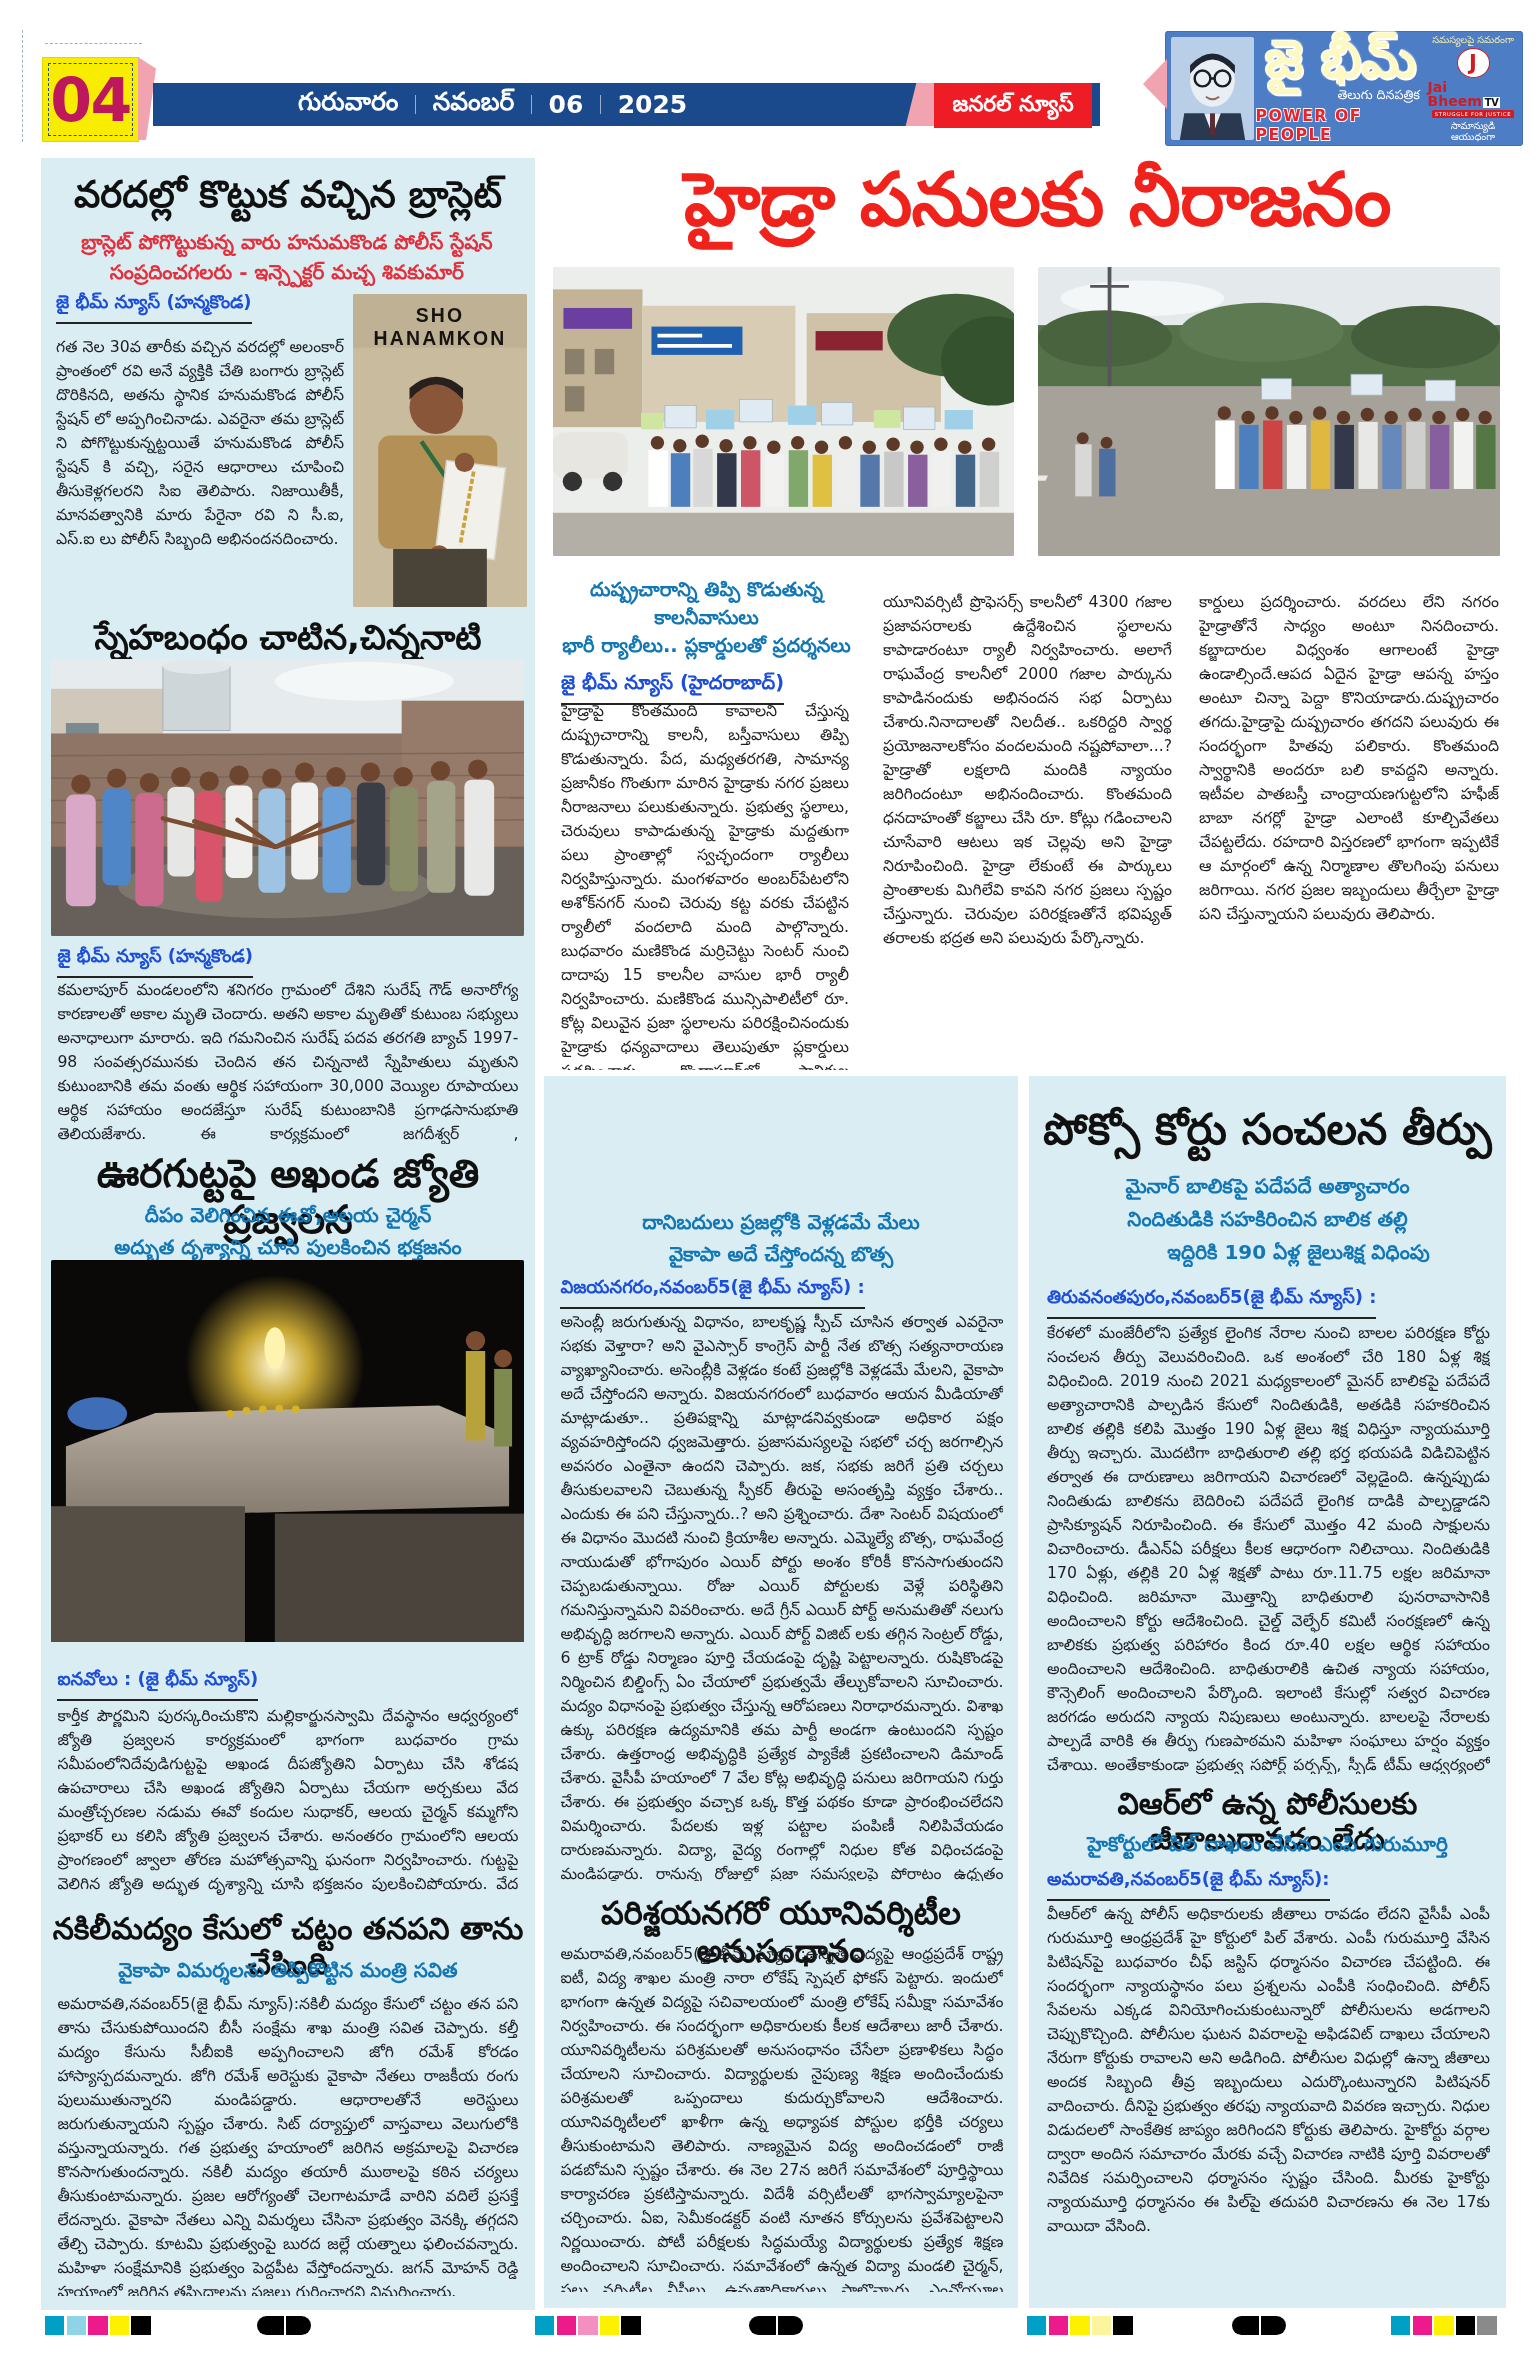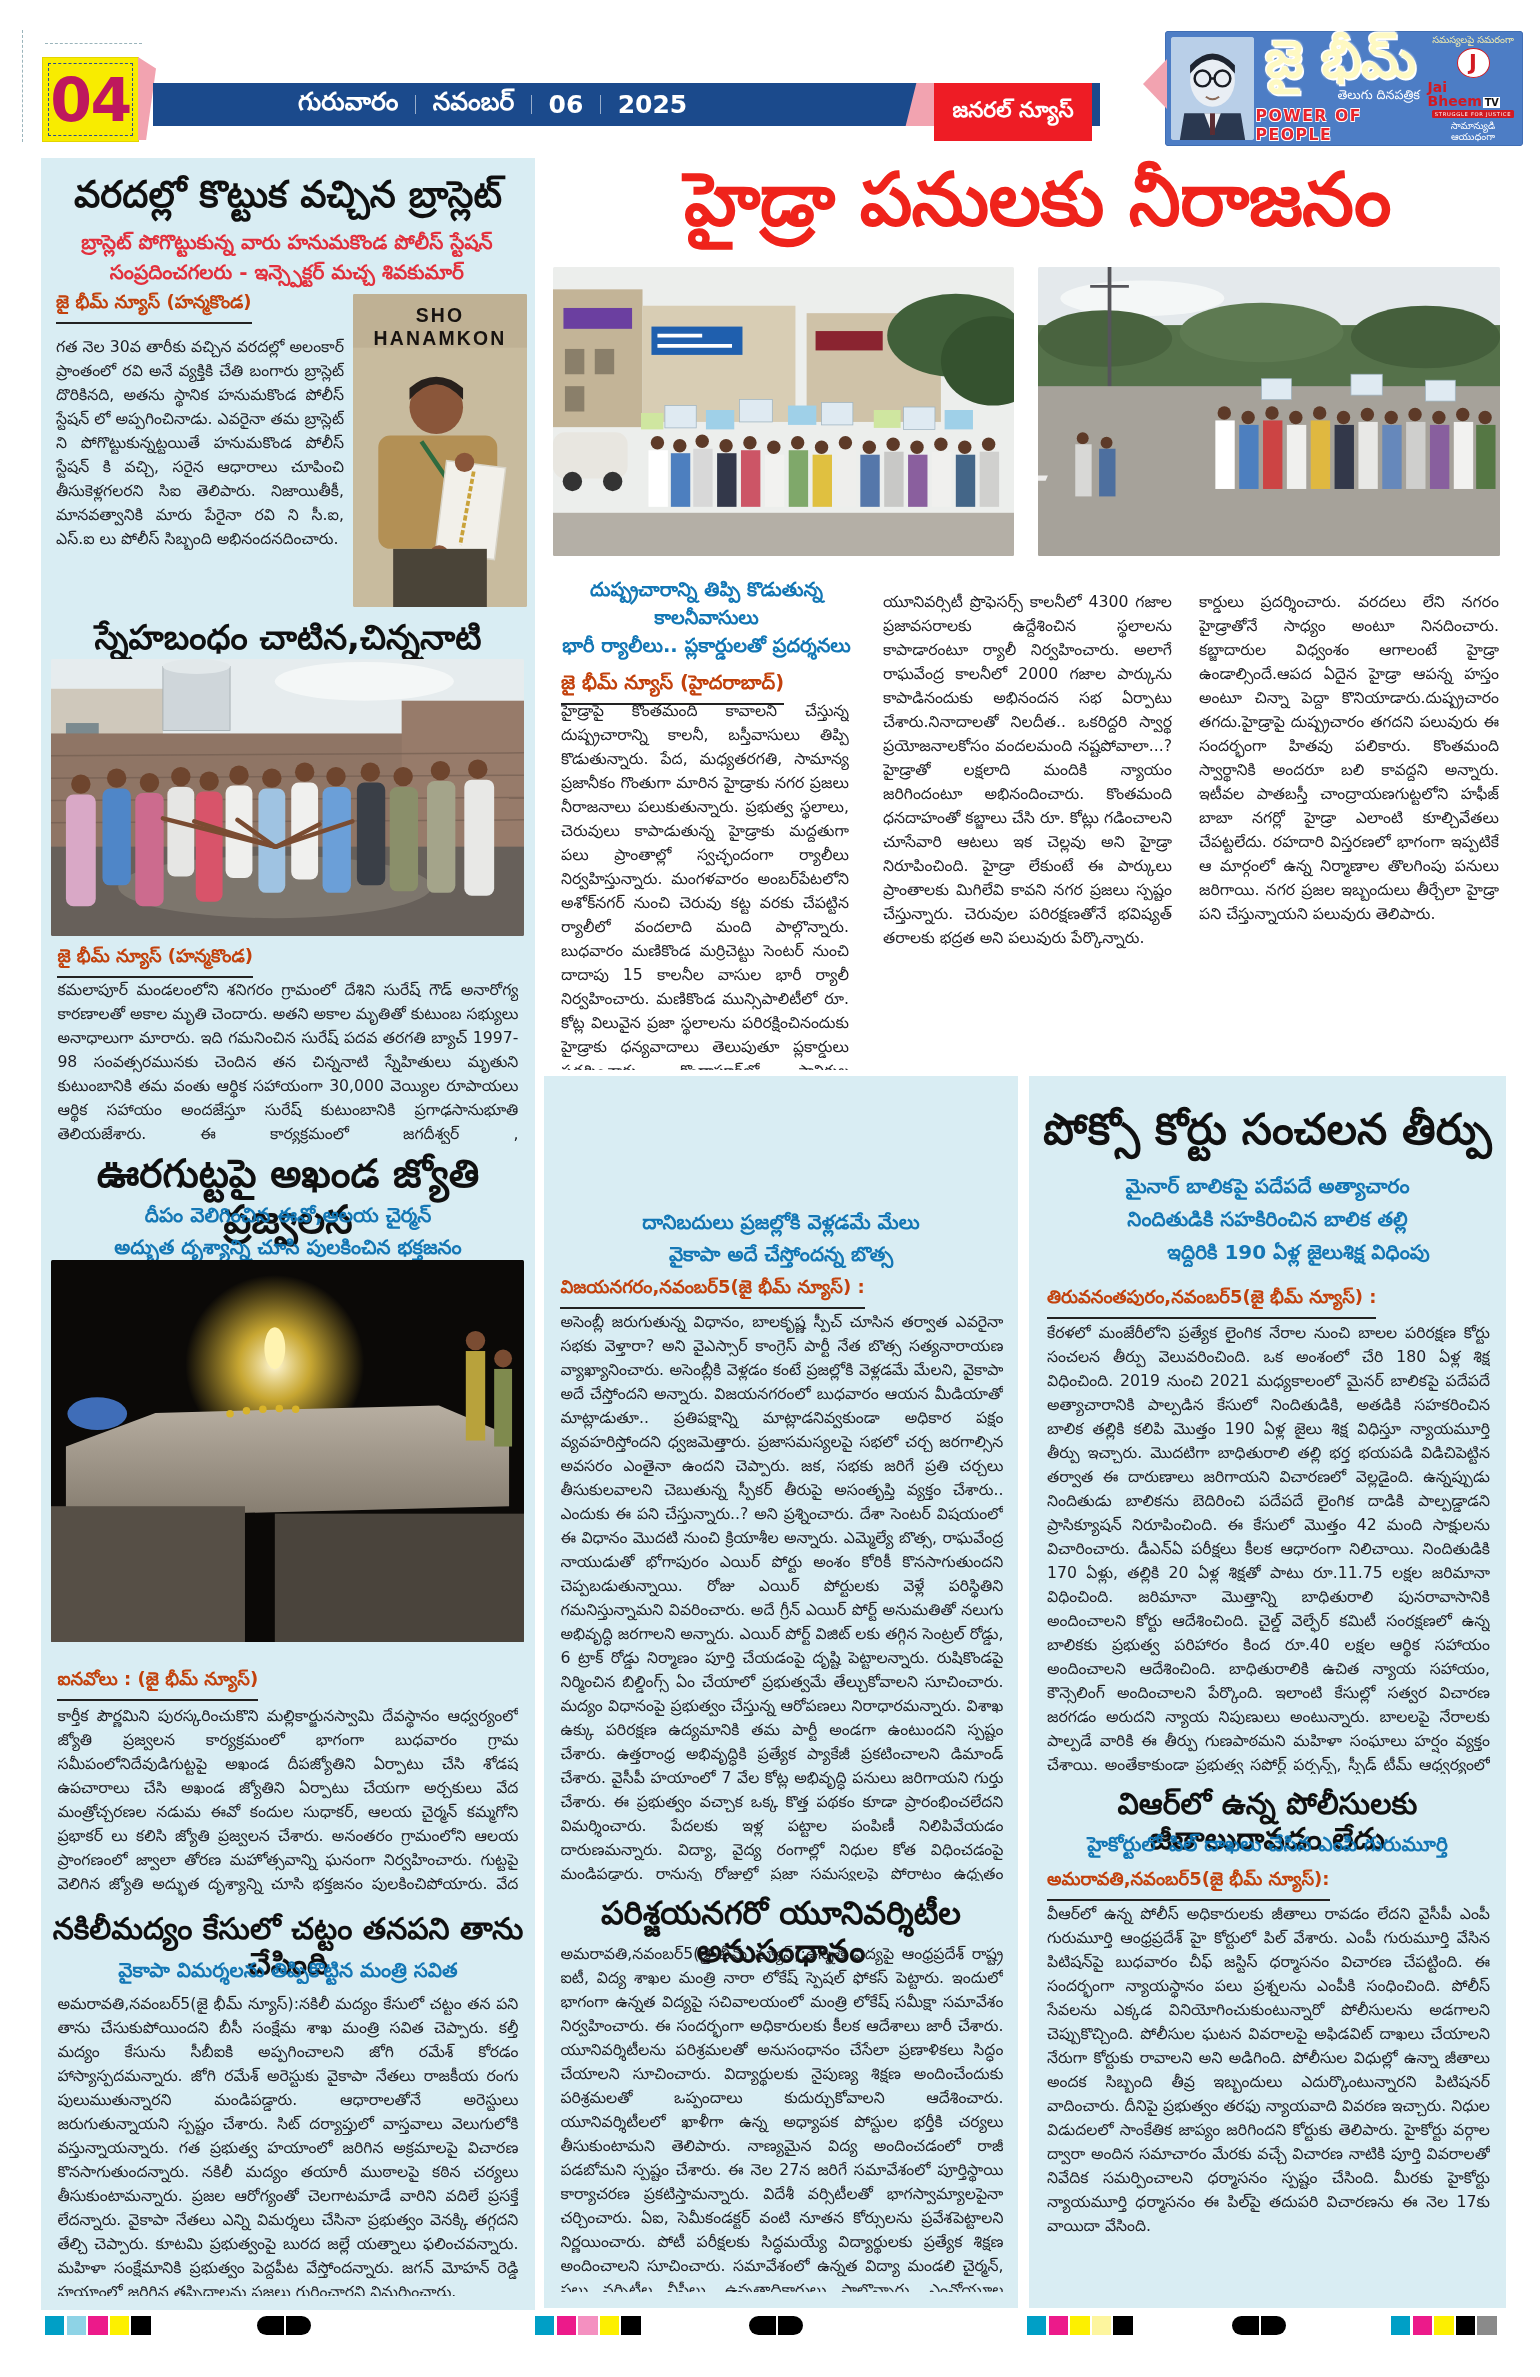--- a/index.html
+++ b/index.html
@@ -3,33 +3,33 @@
 <meta charset="utf-8">
 <style>
   html,body{margin:0;padding:0;background:#ffffff;}
   body{font-family:"DejaVu Sans","Liberation Sans",sans-serif;}
   #page{position:relative;width:1541px;height:2377px;background:#ffffff;overflow:hidden;}
   .abs{position:absolute;}
   .panel{position:absolute;background:#d9edf3;}
   .headline{font-weight:bold;color:#101010;text-align:center;line-height:1.18;}
   .sub-red{color:#e2303c;font-weight:bold;text-align:center;line-height:1.5;}
   .sub-blue{color:#1377b5;font-weight:bold;text-align:center;line-height:1.55;}
-  .byline{font-weight:bold;color:#c2410c;display:inline-block;border-bottom:2.2px solid #222;padding-bottom:5.2px;font-size:18px;}
+  .byline{font-weight:bold;color:#1d4ed8;display:inline-block;border-bottom:2.2px solid #222;padding-bottom:5.2px;font-size:18px;}
   .body-text{text-align:justify;color:#1d1d22;font-size:15.7px;line-height:1.53;overflow:hidden;word-break:break-word;}
   .photo{position:absolute;overflow:hidden;border-radius:1.5px;}
   .photo svg{display:block;width:100%;height:100%;}
   
   #page-num-box{position:absolute;left:42px;top:57px;width:95px;height:83px;background:#f8ec00;border:0.7px solid #e3d400;}
   #page-num-box .inner{position:absolute;left:5.2px;top:5.2px;right:5.2px;bottom:5.2px;border:1.5px dashed #2a4d8f;display:flex;align-items:center;justify-content:center;}
   #page-num{font-size:60px;font-weight:bold;color:#be185d;letter-spacing:-1.5px;}
   #page-num-fold{position:absolute;left:138px;top:57px;width:18px;height:83px;background:#f2a3b0;clip-path:polygon(0 0,100% 14%,45% 100%,0 100%);}
   #date-bar{position:absolute;left:153px;top:83px;width:947px;height:43px;background:#1b4a8c;display:flex;align-items:center;color:#fff;font-weight:bold;font-size:25px;}
   #date-bar .sep{width:1.5px;height:19.4px;background:rgba(255,255,255,.55);margin:0 16.4px;}
   #badge-slant{position:absolute;left:911px;top:83px;width:31px;height:43px;background:#f2a3b0;transform:skewX(-14deg);}
-  #category-badge{position:absolute;left:934px;top:83px;width:158px;height:58px;background:#ee1c25;color:#fff;font-weight:bold;font-size:21.6px;display:flex;align-items:center;justify-content:center;}
+  #category-badge{position:absolute;left:934px;top:83px;width:158px;height:45px;background:#ee1c25;color:#fff;font-weight:bold;font-size:21.6px;display:flex;align-items:center;justify-content:center;}
   
   #masthead{position:absolute;left:1165px;top:31px;width:358px;height:115px;background:#4d7dc5;border-radius:3.7px;display:flex;align-items:stretch;box-shadow:0 0 0 0.7px #3c69af inset;}
   #masthead-arrow{position:absolute;left:-22.4px;top:28px;width:0;height:0;border-top:25px solid transparent;border-bottom:25px solid transparent;border-right:24px solid #f2a3b0;}
   #masthead .portrait{width:83px;margin:6px 0 6px 6px;border-radius:3px;overflow:hidden;background:#b9cfe8;}
   #masthead .mid{flex:1;display:flex;flex-direction:column;align-items:center;justify-content:center;padding:3px 1.5px;}
   #masthead-title{color:#fef9c3;font-weight:bold;font-size:52px;line-height:1;text-shadow:0 0 2.2px #fff,0 0 2.2px #fff,1.5px 1.5px 0 #fff,-1.5px -1.5px 0 #fff;}
   #masthead-sub{color:#fff;font-size:12.7px;margin-top:1.5px;align-self:flex-end;padding-right:6px;}
   #masthead-tagline{color:#e8232b;font-weight:bold;font-size:15.7px;letter-spacing:1.5px;margin-top:1.5px;text-shadow:0.7px 0.7px 0 #fff,-0.7px -0.7px 0 #fff,0.7px -0.7px 0 #fff,-0.7px 0.7px 0 #fff;}
   #masthead .right{width:91px;display:flex;flex-direction:column;align-items:center;justify-content:center;gap:2.2px;padding:3px 4.5px 3px 0;}
   .mh-slogan{color:#f3edae;font-size:9.7px;text-align:center;line-height:1.2;}

